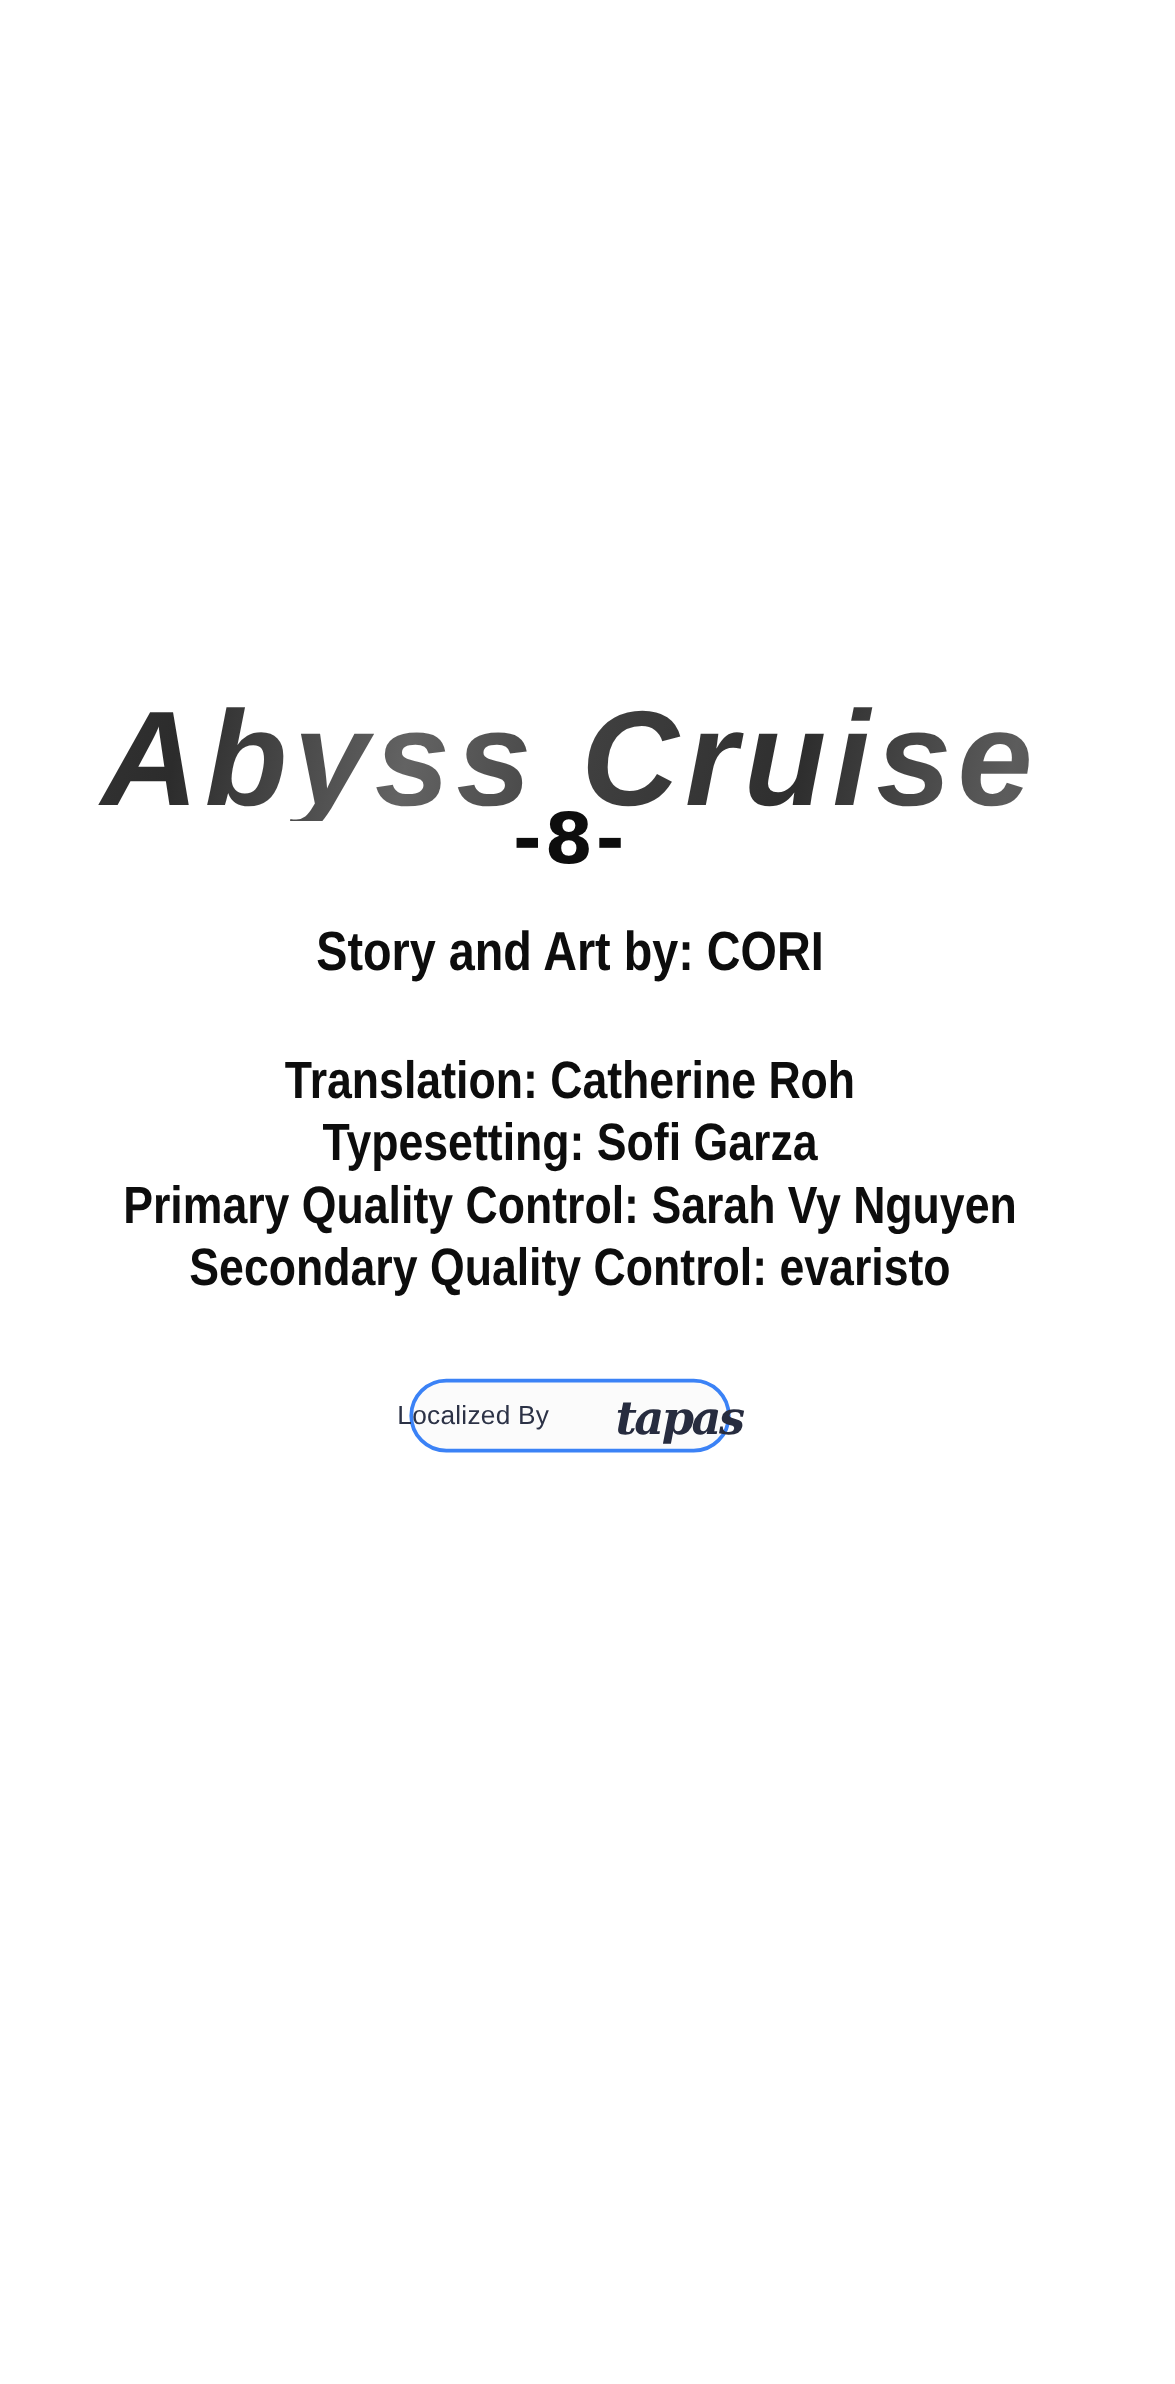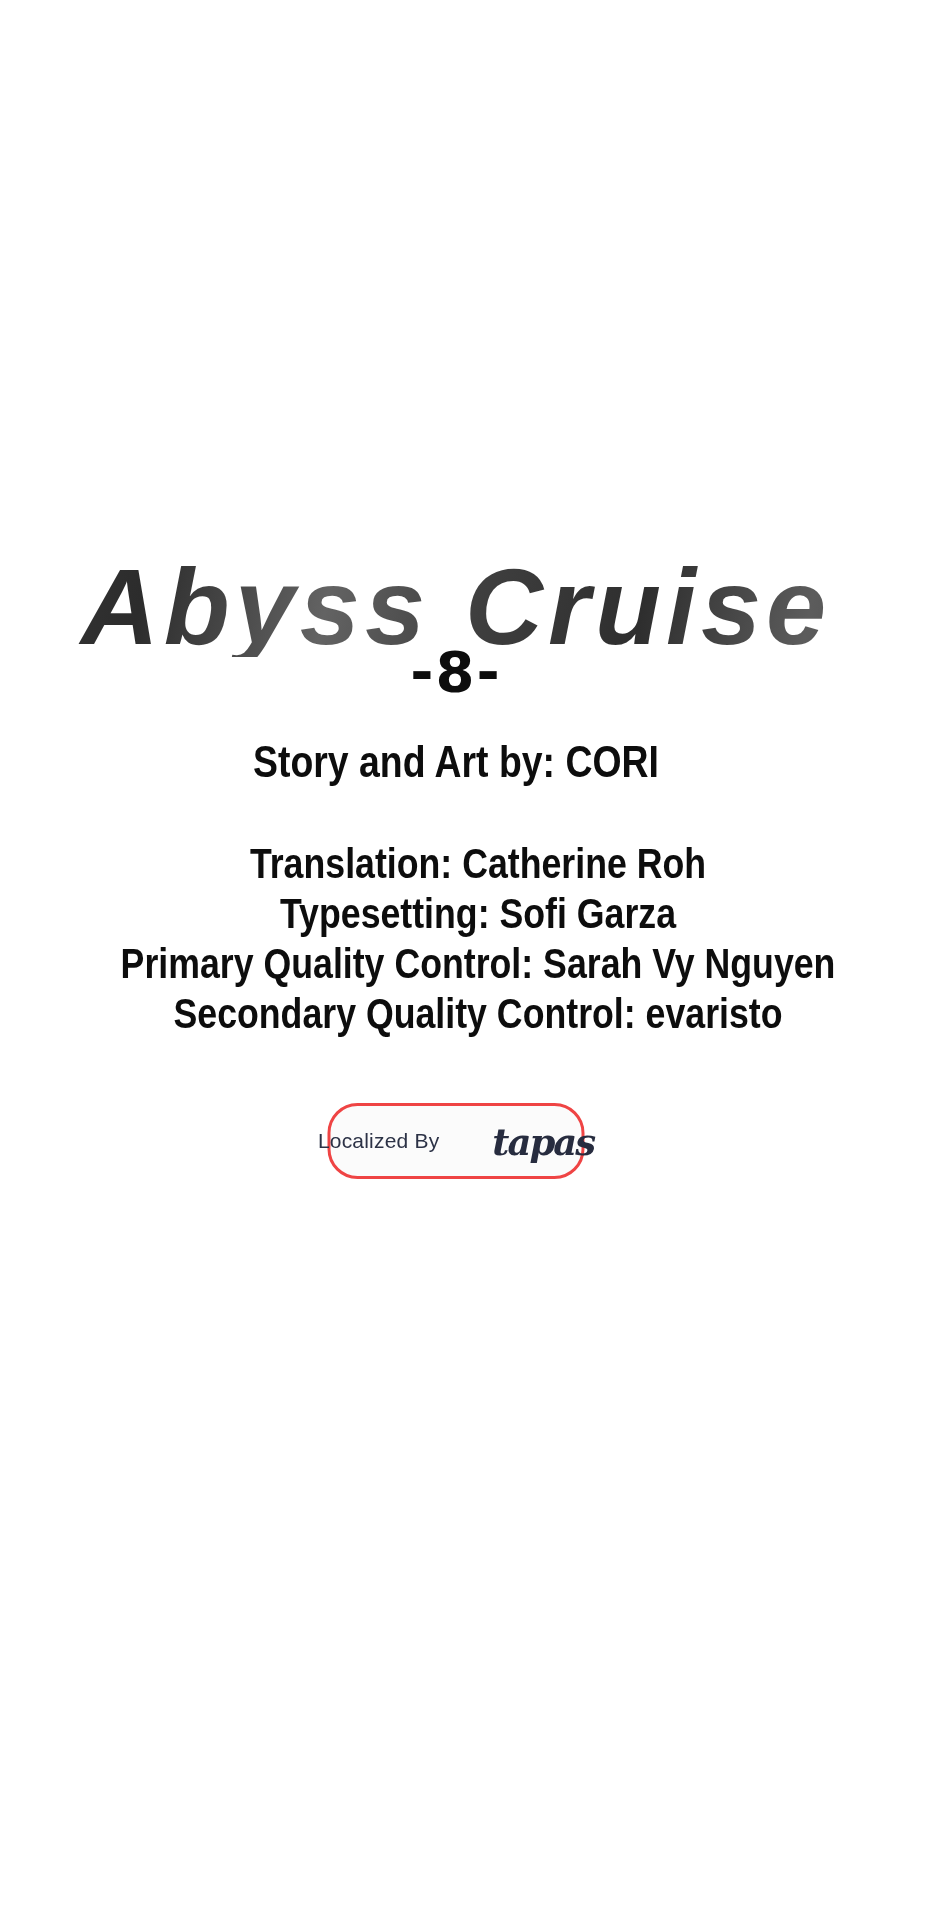--- a/index.html
+++ b/index.html
@@ -76,42 +76,41 @@
     transform: scaleX(0.85);
     transform-origin: center;
     white-space: nowrap;
   }
   .credits-block {
     position: absolute;
     top: 839px;
     left: 0;
     width: 100%;
     text-align: center;
-    padding-left: 22px;
   }
   .credit-line {
     font-family: "Liberation Sans", sans-serif;
     font-weight: bold;
     font-size: 42px;
     line-height: 50px;
     color: #0d0d0d;
     transform: scaleX(0.85);
     transform-origin: center;
     white-space: nowrap;
   }
   .localized-badge {
     position: absolute;
     top: 1103px;
     left: 50%;
     transform: translateX(-50%);
     width: 257px;
-    height: 76px;
+    height: 59px;
     box-sizing: border-box;
     background: #fbfbfb;
-    border: 3px solid #ef4444;
+    border: 3px solid #3b82f6;
     border-radius: 30px;
     display: flex;
     align-items: center;
     justify-content: center;
     gap: 9px;
     white-space: nowrap;
   }
   .badge-prefix {
     font-family: "Liberation Sans", sans-serif;
     font-weight: normal;

